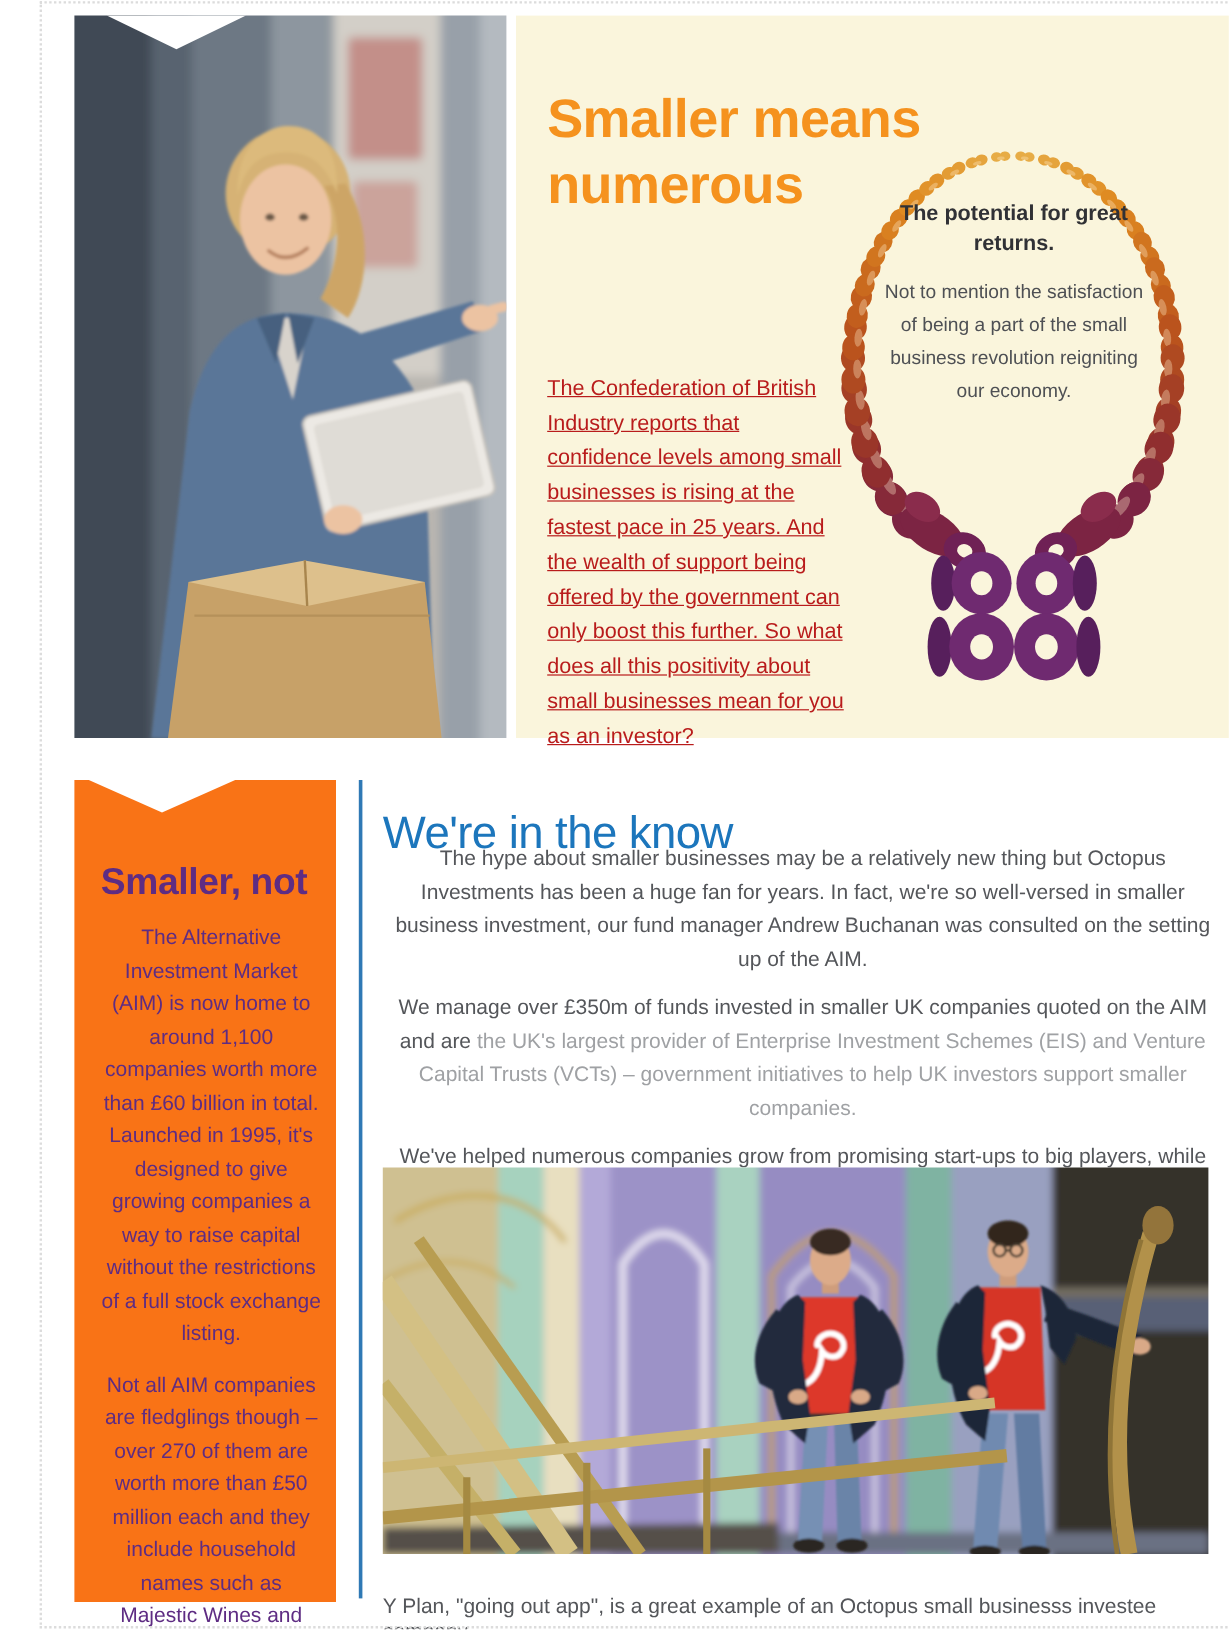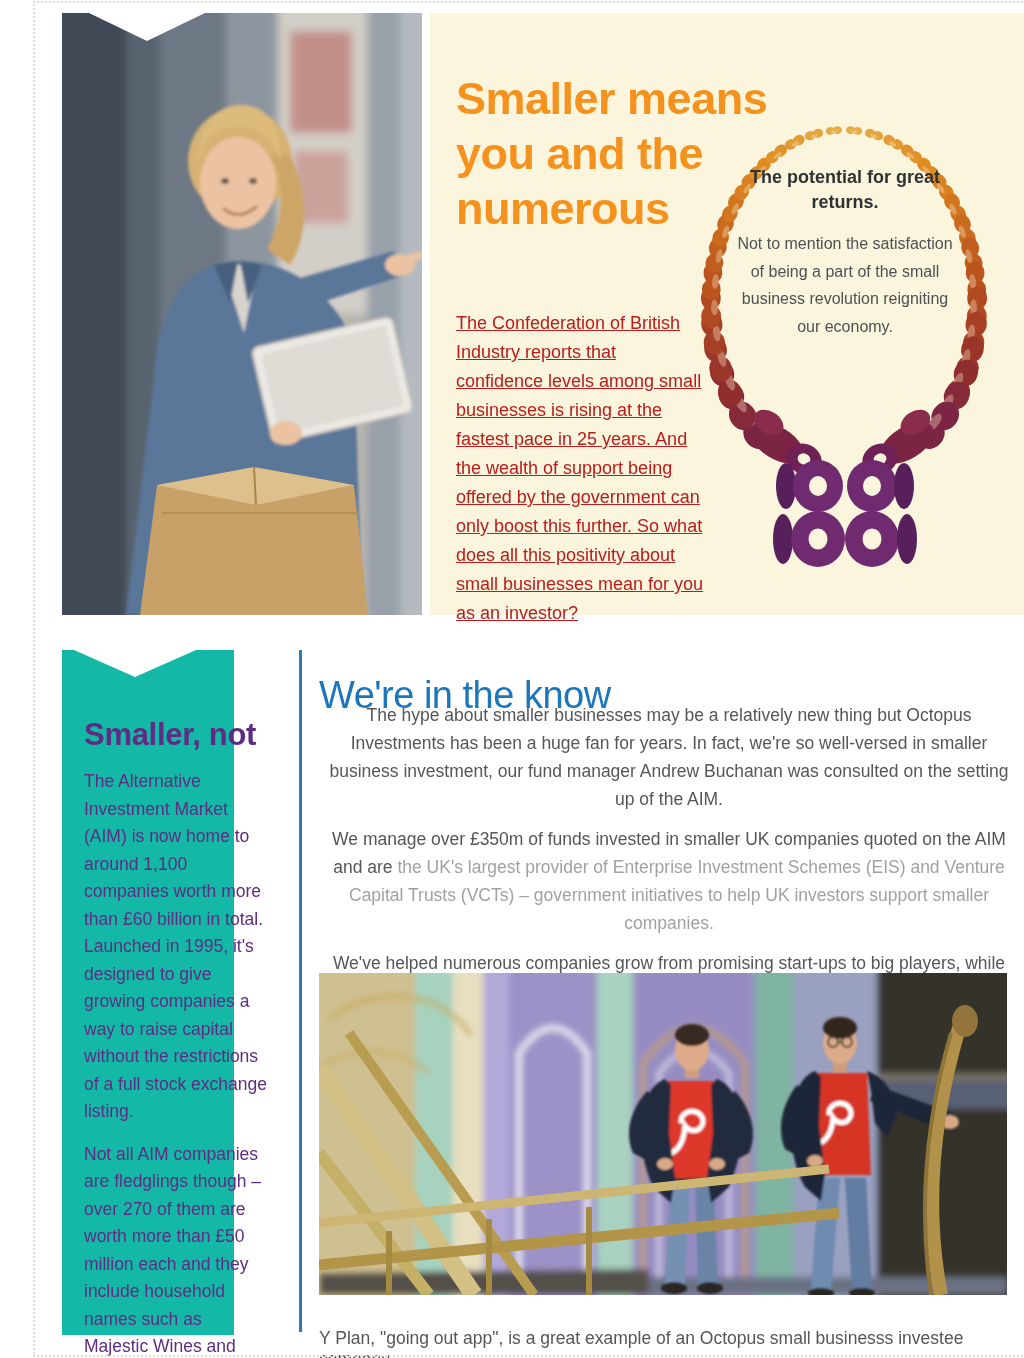--- a/index.html
+++ b/index.html
@@ -37,39 +37,39 @@
     text-align:center;
   }
   .necklace-title {
     font-weight:bold; font-size:18px; line-height:25px;
     color:#303135; margin:0 0 15px;
   }
   .necklace-body { font-size:16px; line-height:27.5px; color:#4E5054; margin:0; }
 
   
   .aside {
-    position:absolute; left:30px; top:650px; width:172px; height:685px;
-    background:#14b8a6;
+    position:absolute; left:30px; top:650px; width:218px; height:685px;
+    background:#f97316;
   }
   .aside-notch {
     position:absolute; left:12px; top:0; width:0; height:0;
     border-left:61px solid transparent; border-right:61px solid transparent;
     border-top:27px solid #ffffff;
   }
   .aside-heading {
     position:absolute; left:22px; top:40px; width:185px;
     font-size:31px; line-height:37px; font-weight:bold;
     letter-spacing:-0.3px; color:#5E2C83;
   }
   .aside-heading span { display:block; }
   .aside-body {
     position:absolute; left:22px; top:118px; width:184px;
     font-size:17.5px; line-height:27.5px; color:#5E2C83;
   }
-  .aside-body p { margin:0 0 15px; }
+  .aside-body p { margin:0 0 15px;text-align:center; }
 
   
   .main-rule {
     position:absolute; left:267px; top:650px; width:3px; height:682px;
     background:#2F79B5;
   }
   .main-heading {
     position:absolute; left:287px; top:642px;
     font-size:38px; font-weight:normal; letter-spacing:-0.5px; color:#1C76BC;
   }
@@ -148,21 +148,20 @@
         <line x1="192" y1="454" x2="194" y2="492" stroke="#a8854d" stroke-width="2"></line>
         <line x1="100" y1="500" x2="296" y2="500" stroke="#b5915a" stroke-width="2"></line>
       </g>
       <polygon points="27,0 143,0 85,28" fill="#ffffff"></polygon>
     </svg>
   </div>
 
   <div class="hero-panel">
     <h1 class="hero-heading">
       <span>Smaller means</span>
-      <span>you and the</span>
       <span>numerous</span>
     </h1>
     <p class="hero-body">The Confederation of British Industry reports that confidence levels among small businesses is rising at the fastest pace in 25 years. And the wealth of support being offered by the government can only boost this further. So what does all this positivity about small businesses mean for you as an investor?</p>
 
     <div class="necklace-wrap">
       <svg width="320" height="460" viewBox="0 0 320 460">
         <g id="beads">
             <g transform="translate(68.0,314.3) rotate(52.4)">
               <ellipse cx="-11.7" cy="0" rx="15.1" ry="13.0" fill="rgb(124,36,67)"></ellipse>
               <ellipse cx="11.7" cy="0" rx="15.1" ry="13.0" fill="rgb(124,36,67)"></ellipse>

